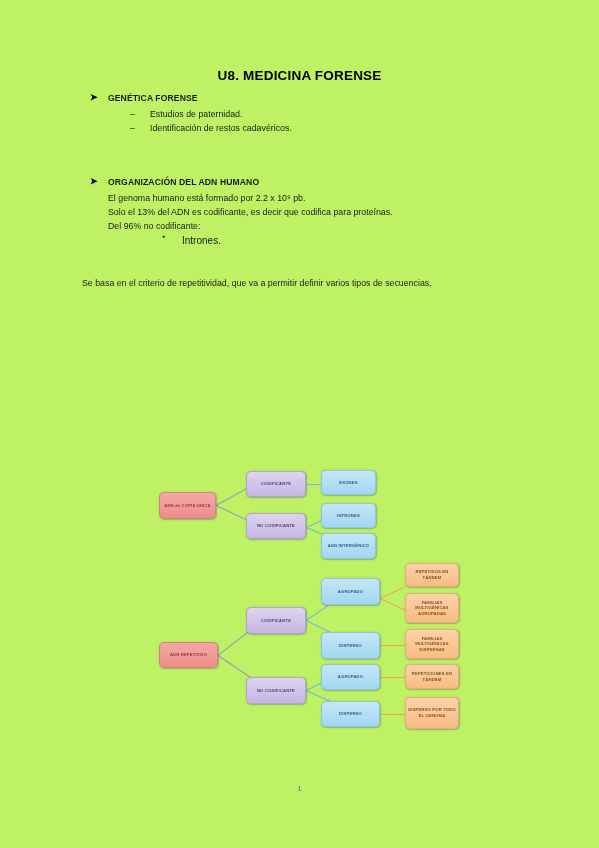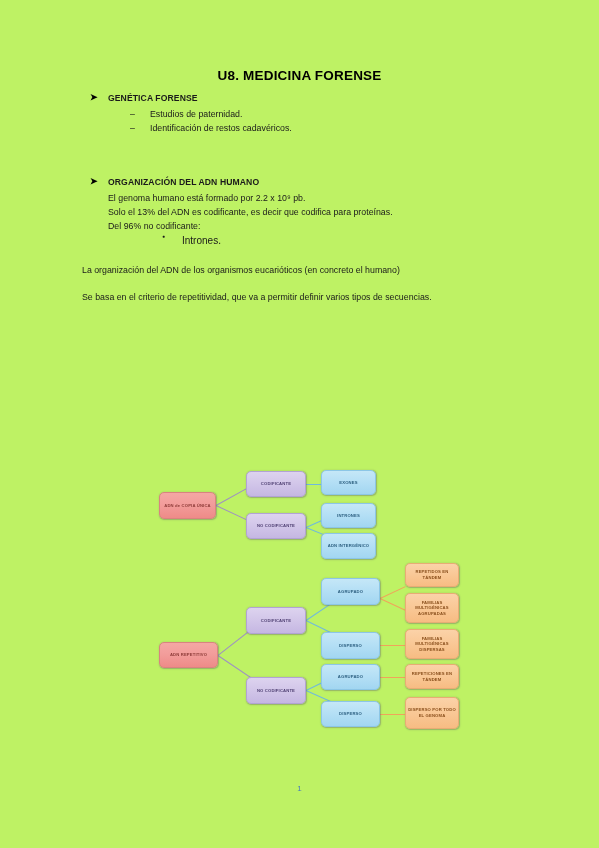--- a/index.html
+++ b/index.html
@@ -205,21 +205,20 @@
 
     <p class="para">El genoma humano está formado por 2.2 x 10⁹ pb.</p>
     <p class="para">Solo el 13% del ADN es codificante, es decir que codifica para proteínas.</p>
     <p class="para">Del 96% no codificante:</p>
 
     <ul class="dot">
       <li>Intrones.</li>
     </ul>
 
     <div class="gap-m"></div>
-    <p class="para-flush">La organización del ADN de los organismos eucarióticos (en concreto el humano)</p>
     <div class="gap-m"></div>
     <p class="para-flush">Se basa en el criterio de repetitividad, que va a permitir definir varios tipos de secuencias.</p>
 
   </div>
 
   <div class="diagram">
 
     <div class="edge" style="left:216px; top:505px; width:40px; transform:rotate(-29deg);"></div>
     <div class="edge" style="left:216px; top:505px; width:40px; transform:rotate(25deg);"></div>
     <div class="edge blue" style="left:306px; top:484px; width:40px;"></div>

